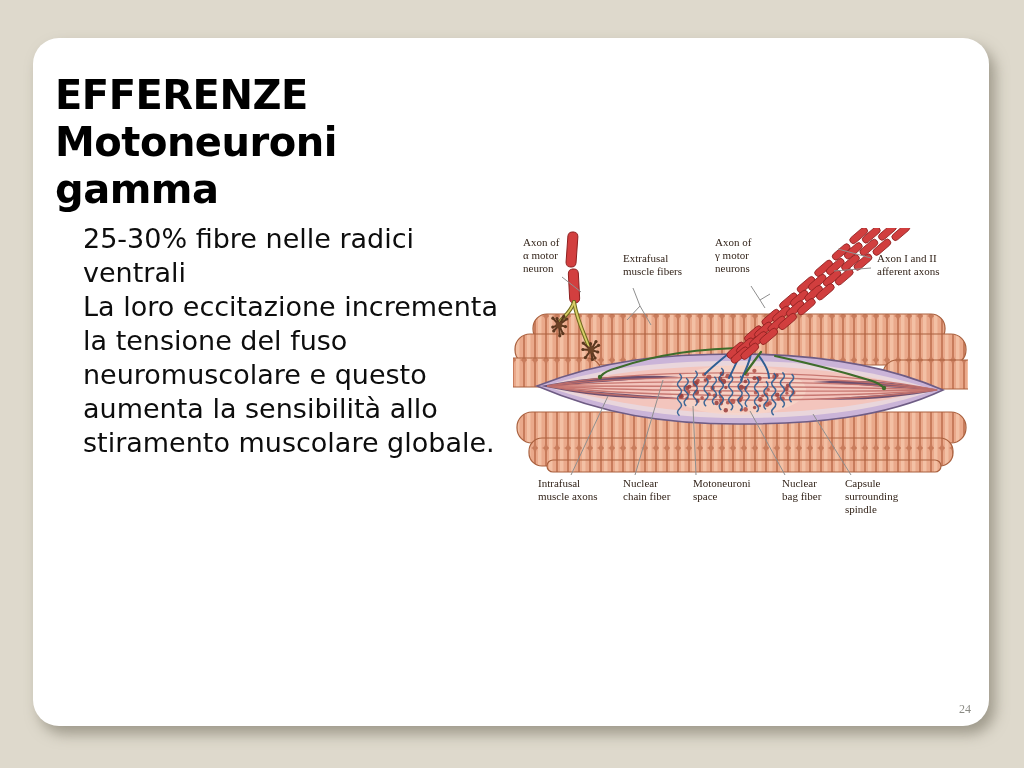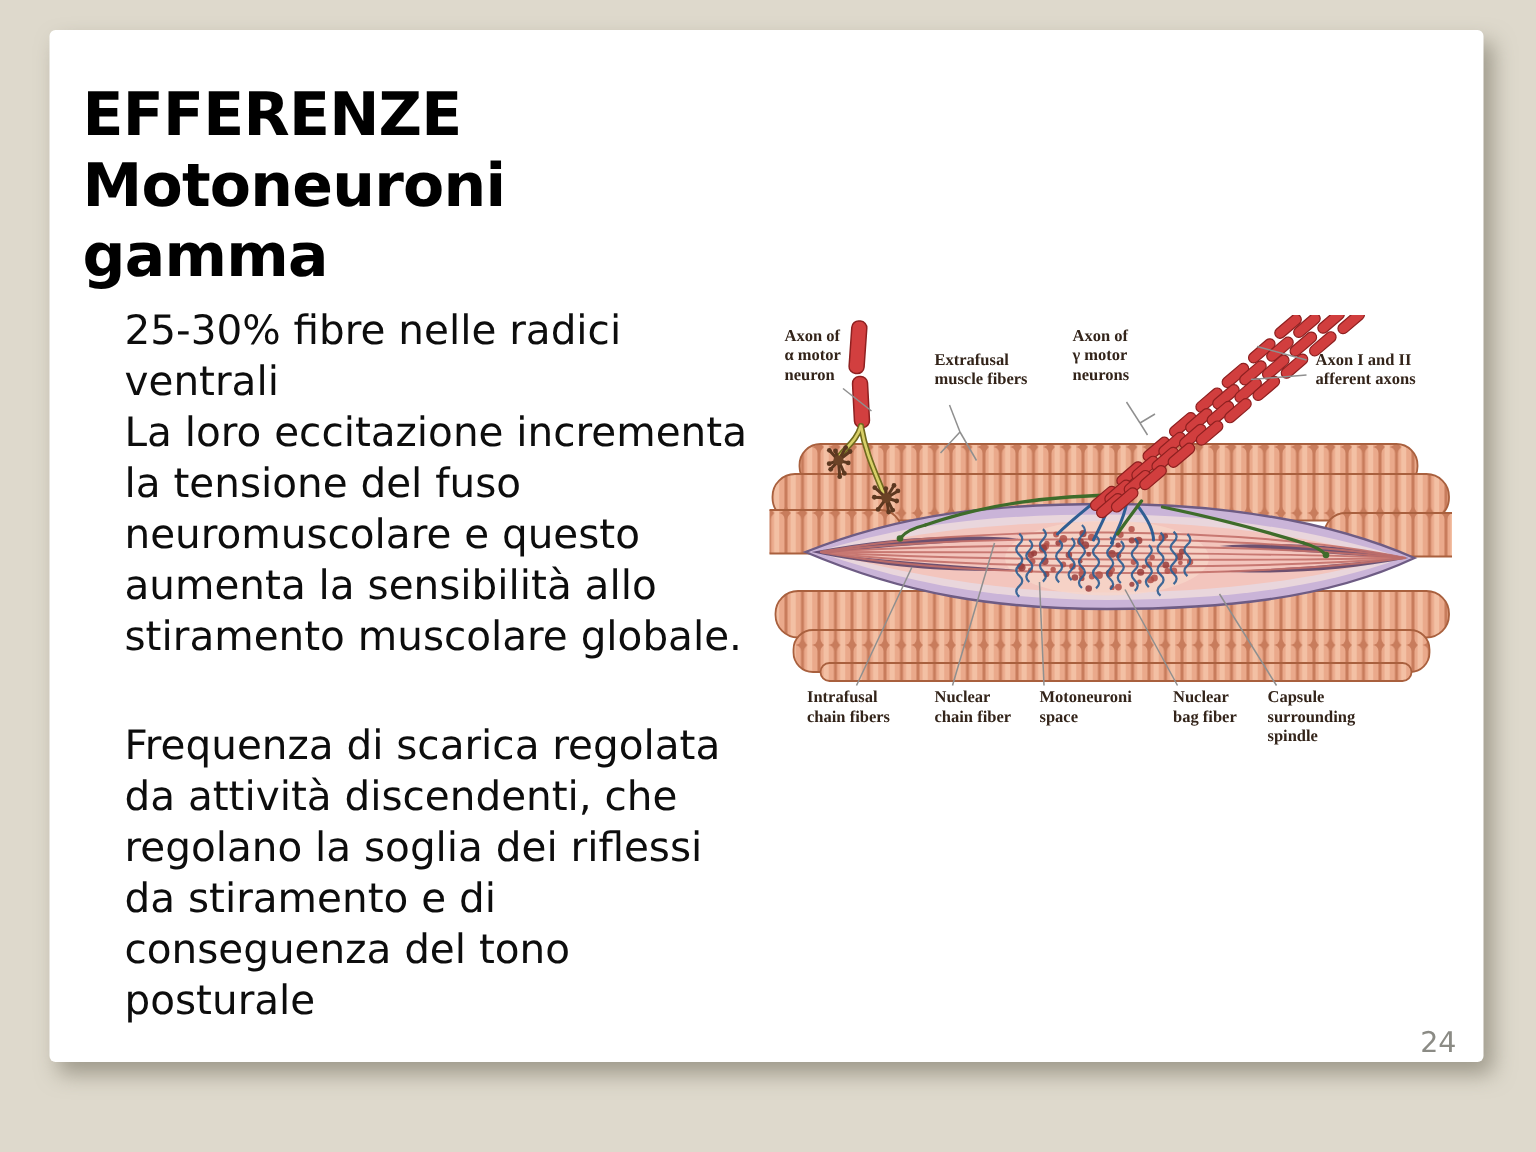--- a/index.html
+++ b/index.html
@@ -1,54 +1,48 @@
 <!DOCTYPE html>
 <html style="--background: #ded9cc; --card: #ffffff; --title-text: #000000; --body-text: #0d0d0d; --page-number: #8b8b85; --muscle-fiber: #eaa98b; --muscle-fiber-shadow: #c87c5c; --muscle-fiber-outline: #a9603e; --spindle-capsule: #cab4d8; --spindle-capsule-outline: #6e5c84; --subcapsular-space: #e9d6dc; --intrafusal-interior: #f3c5bd; --afferent-axon-red: #d13e3e; --gamma-axon-green: #3e6c2b; --sensory-ending-blue: #2f5e93; --motor-endplate-brown: #6b4226; --label-text: #33241a; --leader-line: #8f8f8f;"><head>
 <meta charset="utf-8">
 <style>
   html,body{margin:0;padding:0;}
   .page{position:relative;width:1024px;height:768px;background:var(--background,#ded9cc);
         font-family:"DejaVu Sans",sans-serif;overflow:hidden;}
-  .card{position:absolute;left:33px;top:20px;width:956px;height:688px;
-        background:var(--card,#fff);border-radius:4px;
+  .card{position:absolute;left:33px;top:38px;width:956px;height:688px;
+        background:var(--card,#fff);border-radius:26px;
         box-shadow:6px 8px 14px rgba(125,120,105,.65);}
   .title{position:absolute;left:22px;top:34px;font-weight:bold;font-size:40px;line-height:47px;
         color:var(--title-text,#000);white-space:pre-line;letter-spacing:-0.5px;}
   .para{position:absolute;left:22px;font-size:27px;line-height:34px;
         color:var(--body-text,#0d0d0d);white-space:pre-line;margin-left:28px;}
   #para1{top:184px;}
   #para2{top:461px;}
-  .pagenum{position:absolute;right:18px;top:664px;font-size:19px;color:var(--page-number,#8b8b85);}
+  .pagenum{position:absolute;right:18px;top:664px;font-size:12px;color:var(--page-number,#8b8b85);font-family:Liberation Serif, serif;}
   .diagram{position:absolute;left:480px;top:190px;width:455px;height:300px;}
   .diagram svg{position:absolute;left:0;top:0;}
   .dlabel{position:absolute;font-family:"Liberation Serif",serif;font-size:11px;line-height:13px;
-        color:var(--label-text,#33241a);white-space:pre-line;font-weight:bold;}
+        color:var(--label-text,#33241a);white-space:pre-line;}
 </style>
 </head>
 <body>
 
 <div class="page">
   <div class="card">
 
     <div class="title">EFFERENZE
 Motoneuroni
 gamma</div>
     <div class="para" id="para1">25-30% fibre nelle radici
 ventrali
 La loro eccitazione incrementa
 la tensione del fuso
 neuromuscolare e questo
 aumenta la sensibilità allo
 stiramento muscolare globale.</div>
-    <div class="para" id="para2">Frequenza di scarica regolata
-da attività discendenti, che
-regolano la soglia dei riflessi
-da stiramento e di
-conseguenza del tono
-posturale</div>
 
     <div class="diagram">
       <svg viewBox="0 0 455 300" width="455" height="300">
         <defs>
           <pattern id="beads" width="11" height="44" patternUnits="userSpaceOnUse">
             <rect width="11" height="44" fill="#c87c5c"></rect>
             <rect x="1" width="9" height="44" rx="4" fill="#eaa98b"></rect>
             <rect x="3" width="3.5" height="44" fill="#f3c0a4"></rect>
           </pattern>
         </defs>
@@ -293,21 +287,21 @@
 α motor
 neuron</div>
       <div class="dlabel" style="left:110px;top:24px">Extrafusal
 muscle fibers</div>
       <div class="dlabel" style="left:202px;top:8px">Axon of
 γ motor
 neurons</div>
       <div class="dlabel" style="left:364px;top:24px">Axon I and II
 afferent axons</div>
       <div class="dlabel" style="left:25px;top:249px">Intrafusal
-chain fibers</div>
+muscle axons</div>
       <div class="dlabel" style="left:110px;top:249px">Nuclear
 chain fiber</div>
       <div class="dlabel" style="left:180px;top:249px">Motoneuroni
 space</div>
       <div class="dlabel" style="left:269px;top:249px">Nuclear
 bag fiber</div>
       <div class="dlabel" style="left:332px;top:249px">Capsule
 surrounding
 spindle</div>
     </div>

